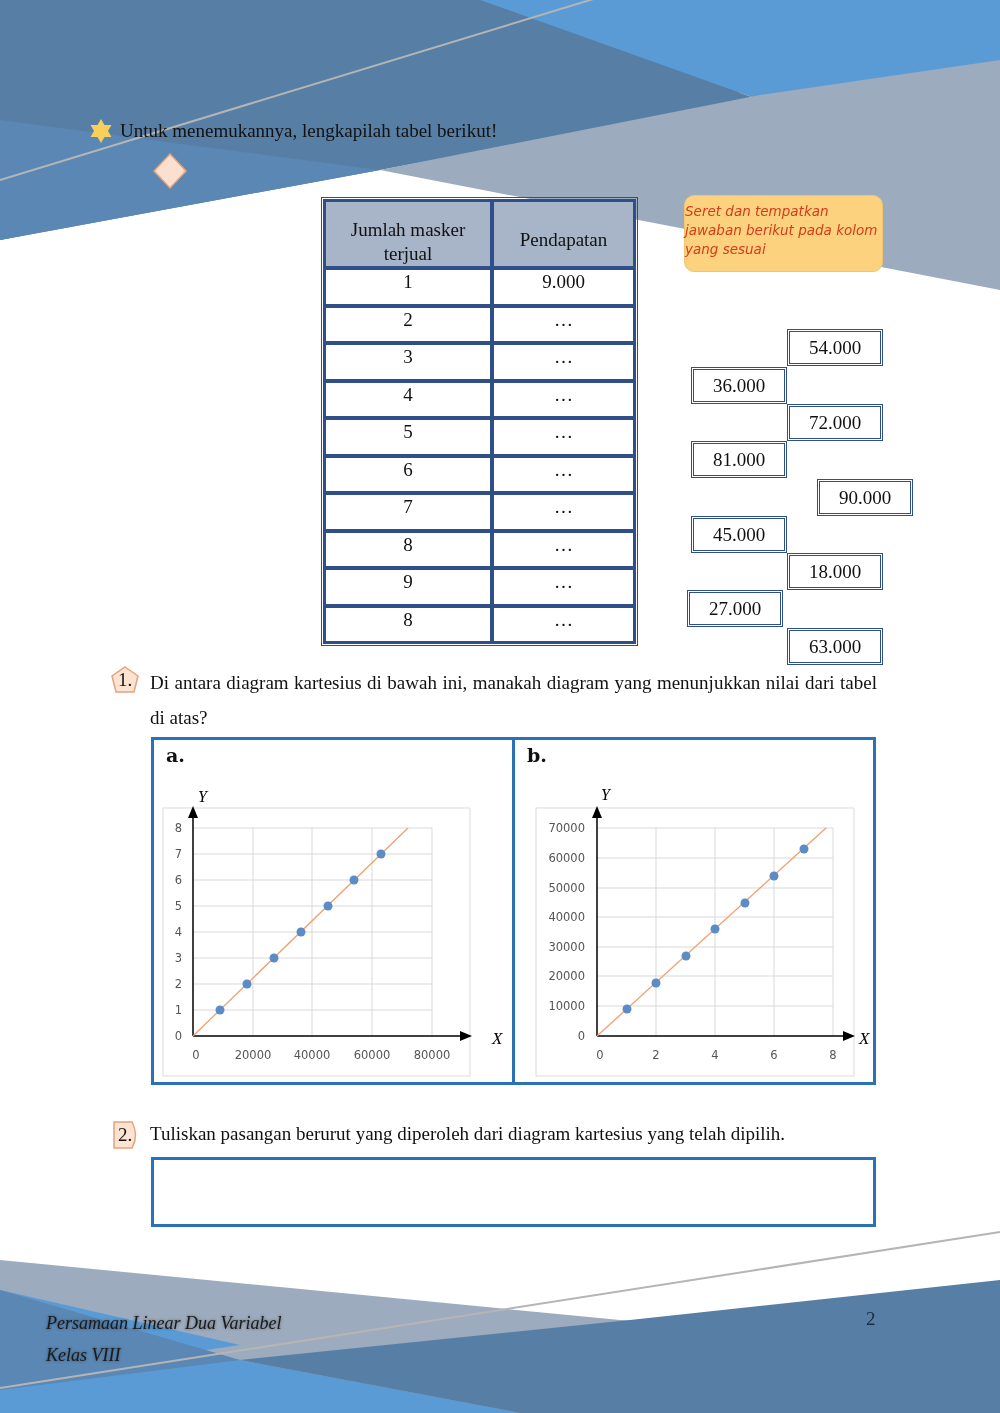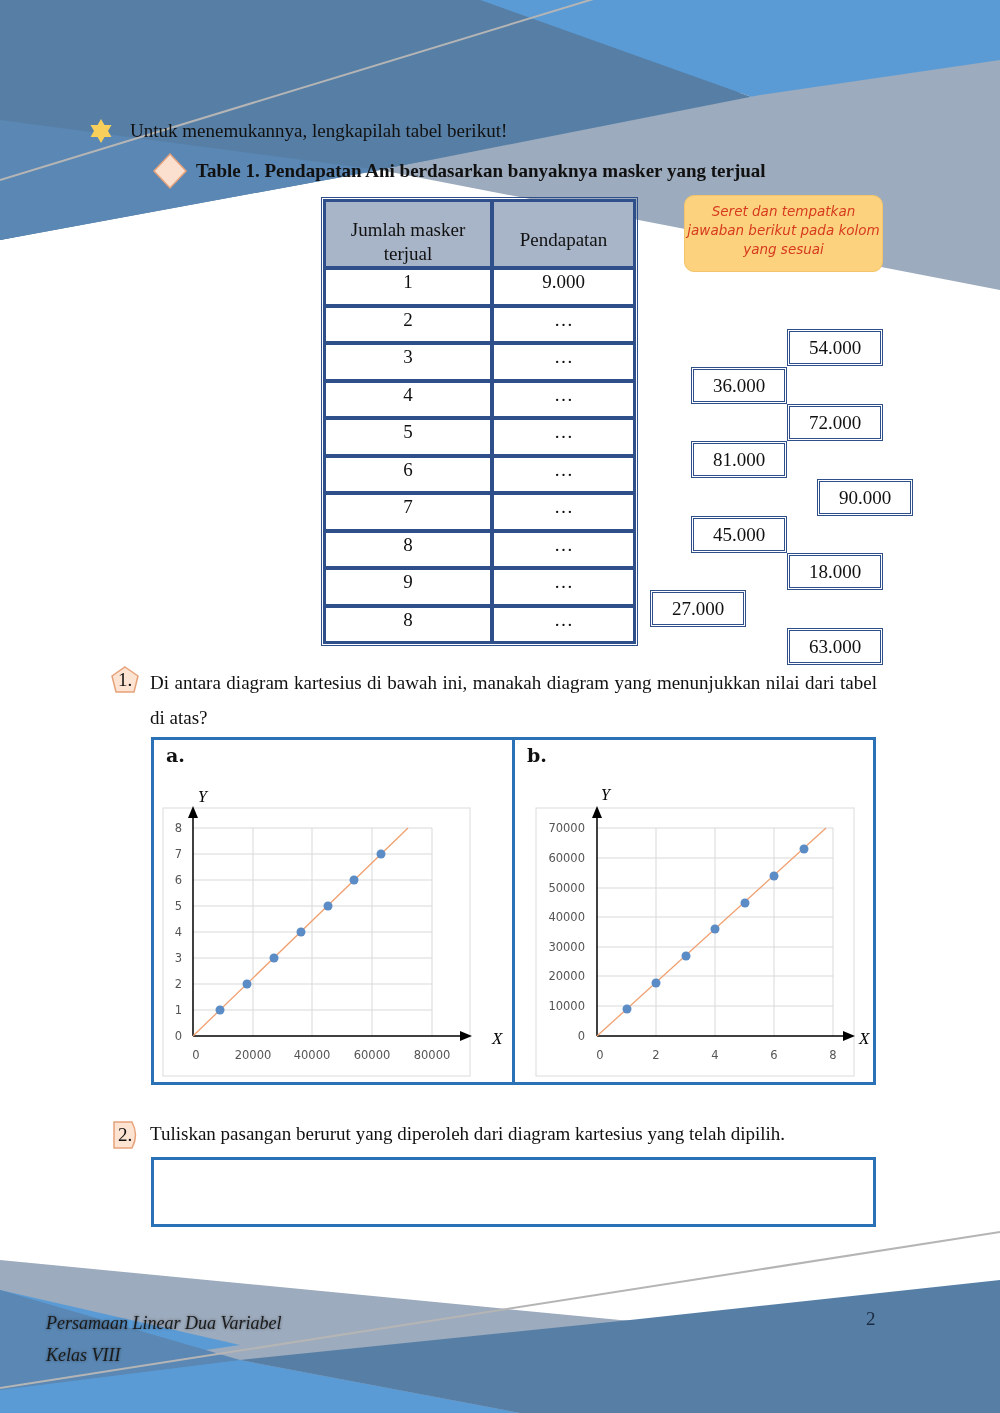--- a/index.html
+++ b/index.html
@@ -1,27 +1,27 @@
 <!DOCTYPE html>
 <html><head>
 <meta charset="utf-8">
 <style>
   html,body{margin:0;padding:0;}
   body{width:1000px;height:1413px;position:relative;overflow:hidden;background:#fff;font-family:"Liberation Serif",serif;color:#111;}
   .bg{position:absolute;left:0;top:0;width:1000px;height:1413px;pointer-events:none;}
   .abs{position:absolute;}
-  .intro{left:88px;top:118px;font-size:19px;display:flex;align-items:center;gap:16px;}
+  .intro{left:88px;top:118px;font-size:19px;display:flex;align-items:center;gap:6px;}
   .caption{left:152px;top:152px;font-size:19px;font-weight:bold;display:flex;align-items:center;gap:8px;}
   table.main{position:absolute;left:321px;top:197px;border-collapse:separate;border-spacing:0;border:3px double #2f4f8a;}
   table.main td, table.main th{border:2px solid #2f4f8a;box-sizing:border-box;text-align:center;vertical-align:top;font-size:19px;font-weight:normal;padding:0;}
   table.main th{background:#a8b5c8;height:58px;line-height:24px;padding-top:16px;}
   table.main td{height:37.5px;line-height:20px;padding-top:2px;background:#fff;}
   .col1{width:168px;}
   .col2{width:143px;}
-  .hint{left:684px;top:195px;width:199px;height:77px;background:#fcd27e;border:1px solid #f3c46b;border-radius:10px;box-sizing:border-box;color:#d63a1f;font-style:italic;font-family:"DejaVu Sans",sans-serif;font-size:13.5px;text-align:center;line-height:19px;padding-top:6px;}
+  .hint{left:684px;top:195px;width:199px;height:77px;background:#fcd27e;border:1px solid #f3c46b;border-radius:10px;box-sizing:border-box;color:#d63a1f;font-style:italic;font-family:"DejaVu Sans",sans-serif;font-size:13.5px;text-align:left;line-height:19px;padding-top:6px;}
   .chip{position:absolute;width:96px;height:37px;border:3px double #2f4f8a;box-sizing:border-box;background:#fff;font-size:19px;text-align:center;line-height:31px;cursor:grab;margin-top:38px;}
   .q{left:110px;font-size:19px;display:flex;}
   .num{width:30px;height:28px;position:relative;margin-right:10px;flex:none;}
   .num span{position:absolute;left:0;top:1px;width:30px;text-align:center;font-size:19px;}
   .chartbox{position:absolute;top:737px;height:348px;border:3px solid #2a72b5;box-sizing:border-box;background:#fff;}
   .chartlabel{position:absolute;left:12px;top:4px;font-weight:bold;font-size:19px;font-family:"DejaVu Serif",serif;}
   .answer{left:151px;top:1157px;width:725px;height:70px;border:3px solid #2a72b5;box-sizing:border-box;background:#fff;}
   .footer{left:46px;font-style:italic;font-size:18px;color:#1a1a1a;text-shadow:0 0 3px rgba(0,0,0,.45);}
   .pagenum{left:866px;top:1308px;font-size:19px;color:#1a2a40;}
 </style>
@@ -50,21 +50,20 @@
   <svg width="26" height="26" viewBox="0 0 26 26">
     <polygon points="13,1 16.5,7 23.5,7 20,13 23.5,19 16.5,19 13,25 9.5,19 2.5,19 6,13 2.5,7 9.5,7" fill="#f7cf5a"></polygon>
   </svg>
   <span>Untuk menemukannya, lengkapilah tabel berikut!</span>
 </div>
 
 <div class="abs caption">
   <svg width="36" height="38" viewBox="0 0 36 38">
     <polygon points="18,2 34,19 18,36 2,19" fill="#fbe0d0" stroke="#e6a27a" stroke-width="1.5"></polygon>
   </svg>
-  <span>Table 1. Pendapatan Ani berdasarkan banyaknya masker yang terjual</span>
 </div>
 
 <table class="main">
   <thead>
     <tr>
       <th class="col1">Jumlah masker terjual</th>
       <th class="col2" style="vertical-align:middle;padding-top:12px">Pendapatan</th>
     </tr>
   </thead>
   <tbody>
@@ -113,21 +112,21 @@
 
 <div class="abs hint">Seret dan tempatkan jawaban berikut pada kolom yang sesuai</div>
 
 <div class="chip" style="left:787px;top:291px;">54.000</div>
 <div class="chip" style="left:691px;top:329px;">36.000</div>
 <div class="chip" style="left:787px;top:366px;">72.000</div>
 <div class="chip" style="left:691px;top:403px;">81.000</div>
 <div class="chip" style="left:817px;top:441px;">90.000</div>
 <div class="chip" style="left:691px;top:478px;">45.000</div>
 <div class="chip" style="left:787px;top:515px;">18.000</div>
-<div class="chip" style="left:650px;top:552px;">27.000</div>
+<div class="chip" style="left:687px;top:552px;">27.000</div>
 <div class="chip" style="left:787px;top:590px;">63.000</div>
 
 <div class="abs q" style="top:665px;width:770px;line-height:35px;">
   <div class="num">
     <svg width="30" height="30" viewBox="0 0 30 30" style="position:absolute;left:0;top:0">
       <polygon points="15,2 28,11 24,27 6,27 2,11" fill="#fde3d2" stroke="#e6a27a" stroke-width="1.5"></polygon>
     </svg>
     <span style="line-height:28px">1.</span>
   </div>
   <div style="text-align:justify;text-align-last:left;width:727px;">Di antara diagram kartesius di bawah ini, manakah diagram yang menunjukkan nilai dari tabel di atas?</div>

